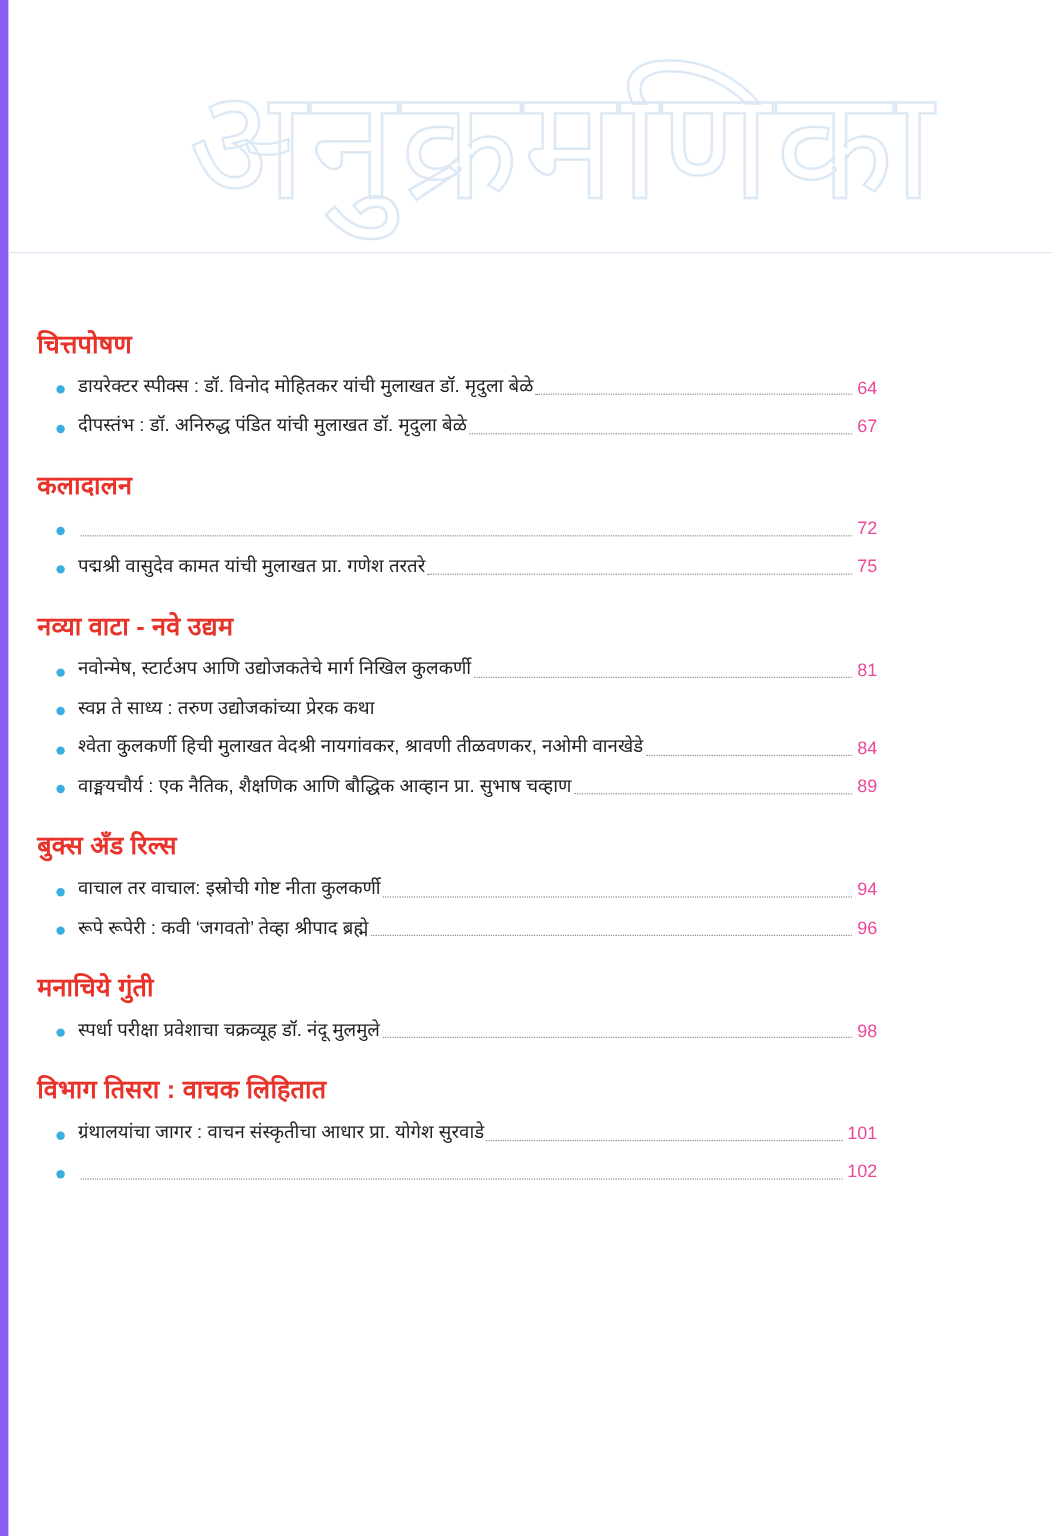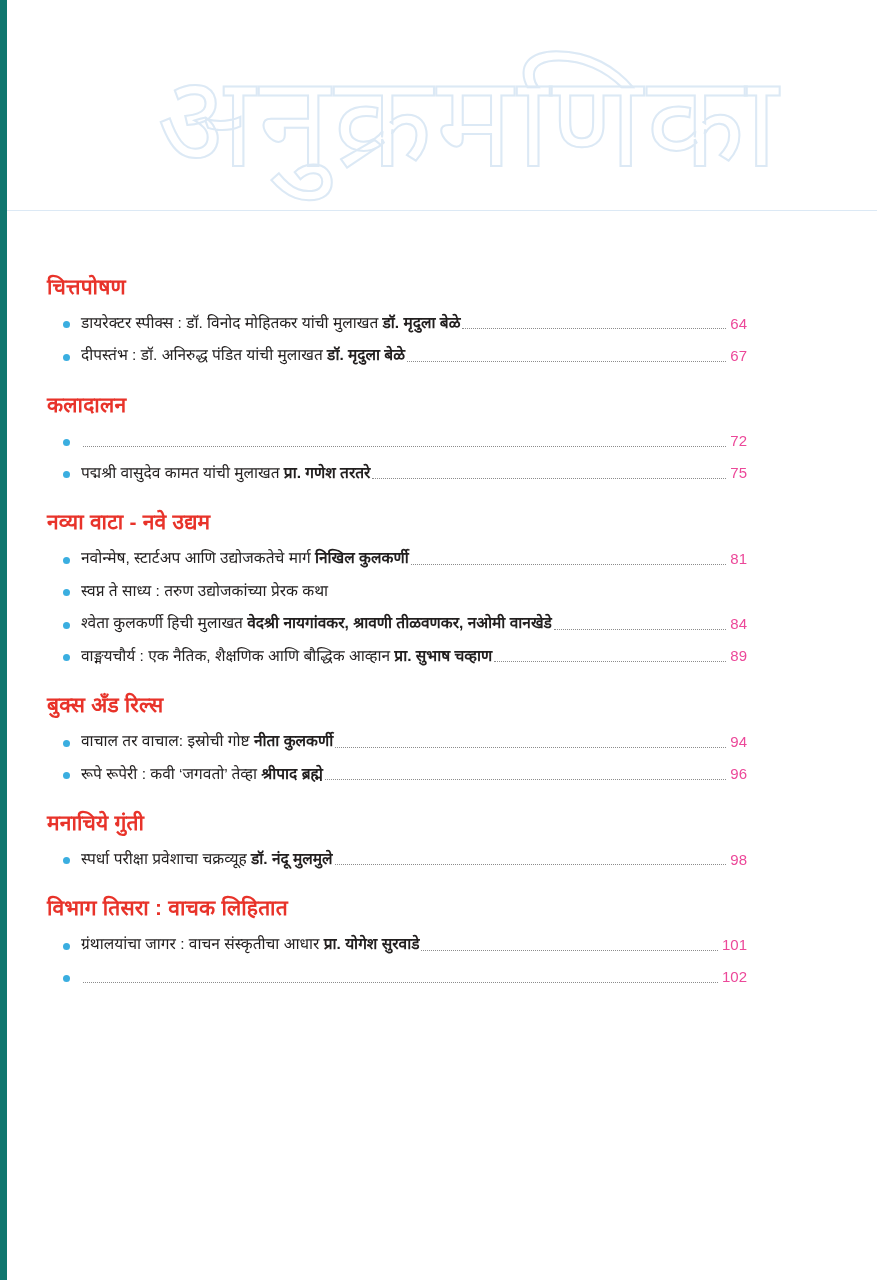--- a/index.html
+++ b/index.html
@@ -12,21 +12,21 @@
     background: #ffffff;
     font-family: "Liberation Sans", sans-serif;
     position: relative;
     overflow: hidden;
   }
   .page {
     position: relative;
     width: 877px;
     height: 1280px;
     box-sizing: border-box;
-    border-left: 7px solid #0f766e;
+    border-left: 7px solid #8b5cf6;
   }
   
   .watermark {
     position: absolute;
     top: 52px;
     left: 150px;
     font-family: "Liberation Sans", sans-serif;
     font-size: 128px;
     line-height: 1.1;
     letter-spacing: 4px;
@@ -42,21 +42,21 @@
     left: 0;
     top: 210px;
     width: 877px;
     height: 1px;
     background: #dce9f5;
   }
   
   .content {
     position: absolute;
     top: 272px;
-    left: 40px;
+    left: 24px;
     width: 700px;
   }
   .section {
     margin-bottom: 10px;
   }
   .section-title {
     color: #e8332a;
     font-size: 21px;
     font-weight: bold;
     margin: 0 0 7px 0;
@@ -84,21 +84,21 @@
     height: 7px;
     border-radius: 50%;
     background: #3aaee0;
     margin: 0 11px 6px 16px;
   }
   .entry-text {
     flex: 0 0 auto;
     white-space: nowrap;
   }
   .entry-text .author {
-    font-weight: bold;
+    font-weight: normal;
     text-align: right;
   }
   .dots {
     flex: 1 1 auto;
     border-bottom: 1.5px dotted #8c8c8c;
     margin: 0 2px 5px 2px;
     min-width: 6px;
     height: 1px;
   }
   .page-num {

